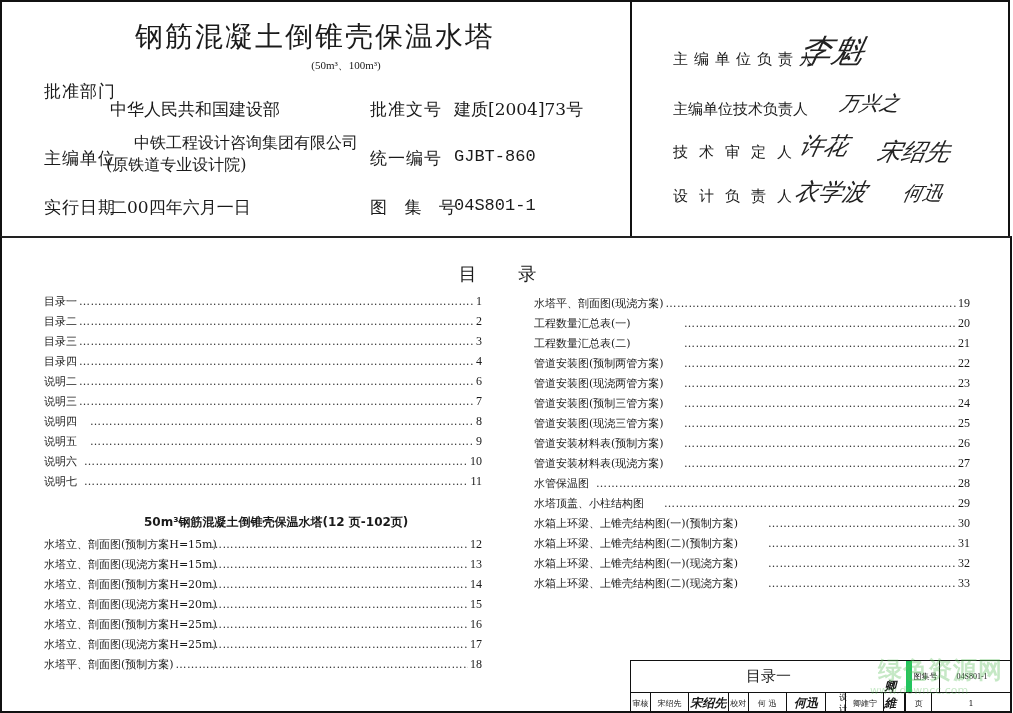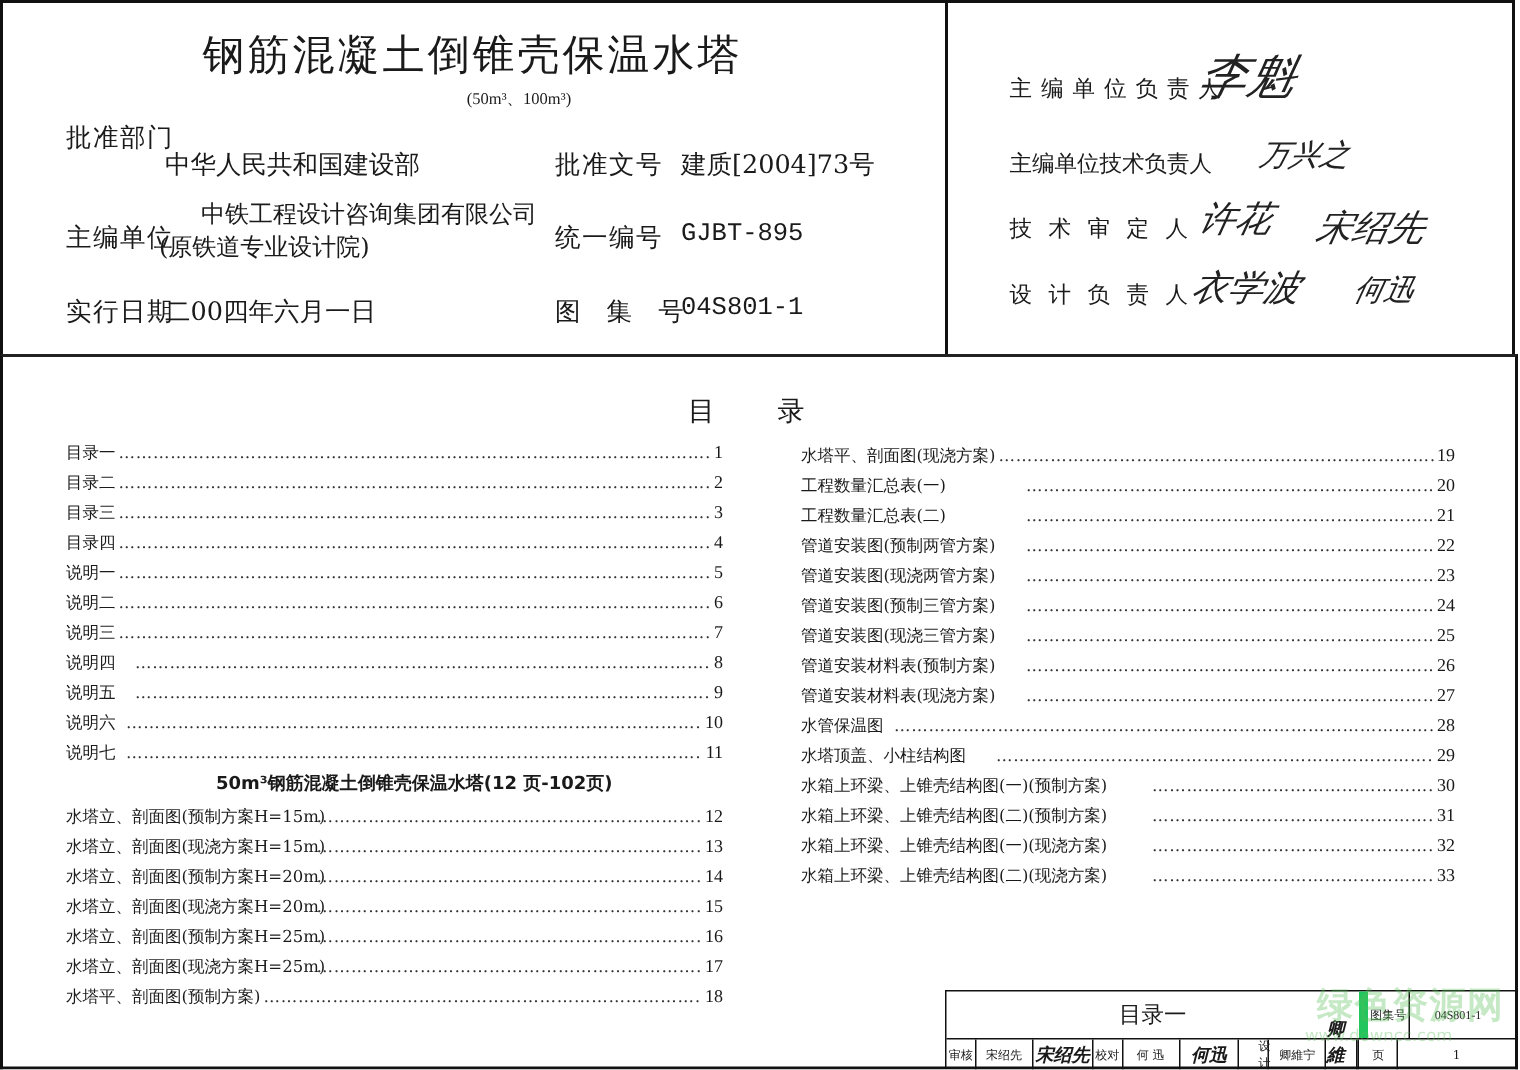--- a/index.html
+++ b/index.html
@@ -51,21 +51,21 @@
 
 <div class="abs info-label" style="left:44px; top:80px;">批准部门</div>
 <div class="abs info-value" style="left:110px; top:98px;">中华人民共和国建设部</div>
 <div class="abs info-label" style="left:370px; top:98px;">批准文号</div>
 <div class="abs info-value" style="left:454px; top:98px;">建质[2004]73号</div>
 
 <div class="abs info-label" style="left:44px; top:147px;">主编单位</div>
 <div class="abs info-value small" style="left:102px; top:133px;margin-left:32px;">中铁工程设计咨询集团有限公司</div>
 <div class="abs info-value small" style="left:106px; top:155px;">(原铁道专业设计院)</div>
 <div class="abs info-label" style="left:370px; top:147px;">统一编号</div>
-<div class="abs info-value mono" style="left:454px; top:147px;">GJBT-895</div>
+<div class="abs info-value mono" style="left:454px; top:147px;">GJBT-860</div>
 
 <div class="abs info-label" style="left:44px; top:196px;">实行日期</div>
 <div class="abs info-value" style="left:110px; top:196px;">二00四年六月一日</div>
 <div class="abs info-label" style="left:370px; top:196px; letter-spacing:6px;">图 集 号</div>
 <div class="abs info-value mono" style="left:454px; top:196px;">04S801-1</div>
 
 <div class="abs sign-label" style="left:673px; top:50px;">主编单位负责人</div>
 <div class="abs signature" style="left:800px; top:30px; font-size:32px;">李魁</div>
 
 <div class="abs sign-label tight" style="left:673px; top:100px;">主编单位技术负责人</div>
@@ -94,25 +94,20 @@
     </div>
   <div class="toc-item">
       <span class="lbl">目录三</span>
       <span class="dots"></span>
       <span class="pg">3</span>
     </div>
   <div class="toc-item">
       <span class="lbl">目录四</span>
       <span class="dots"></span>
       <span class="pg">4</span>
-    </div>
-  <div class="toc-item">
-      <span class="lbl">说明一</span>
-      <span class="dots"></span>
-      <span class="pg">5</span>
     </div>
   <div class="toc-item">
       <span class="lbl">说明二</span>
       <span class="dots"></span>
       <span class="pg">6</span>
     </div>
   <div class="toc-item">
       <span class="lbl">说明三</span>
       <span class="dots"></span>
       <span class="pg">7</span>

